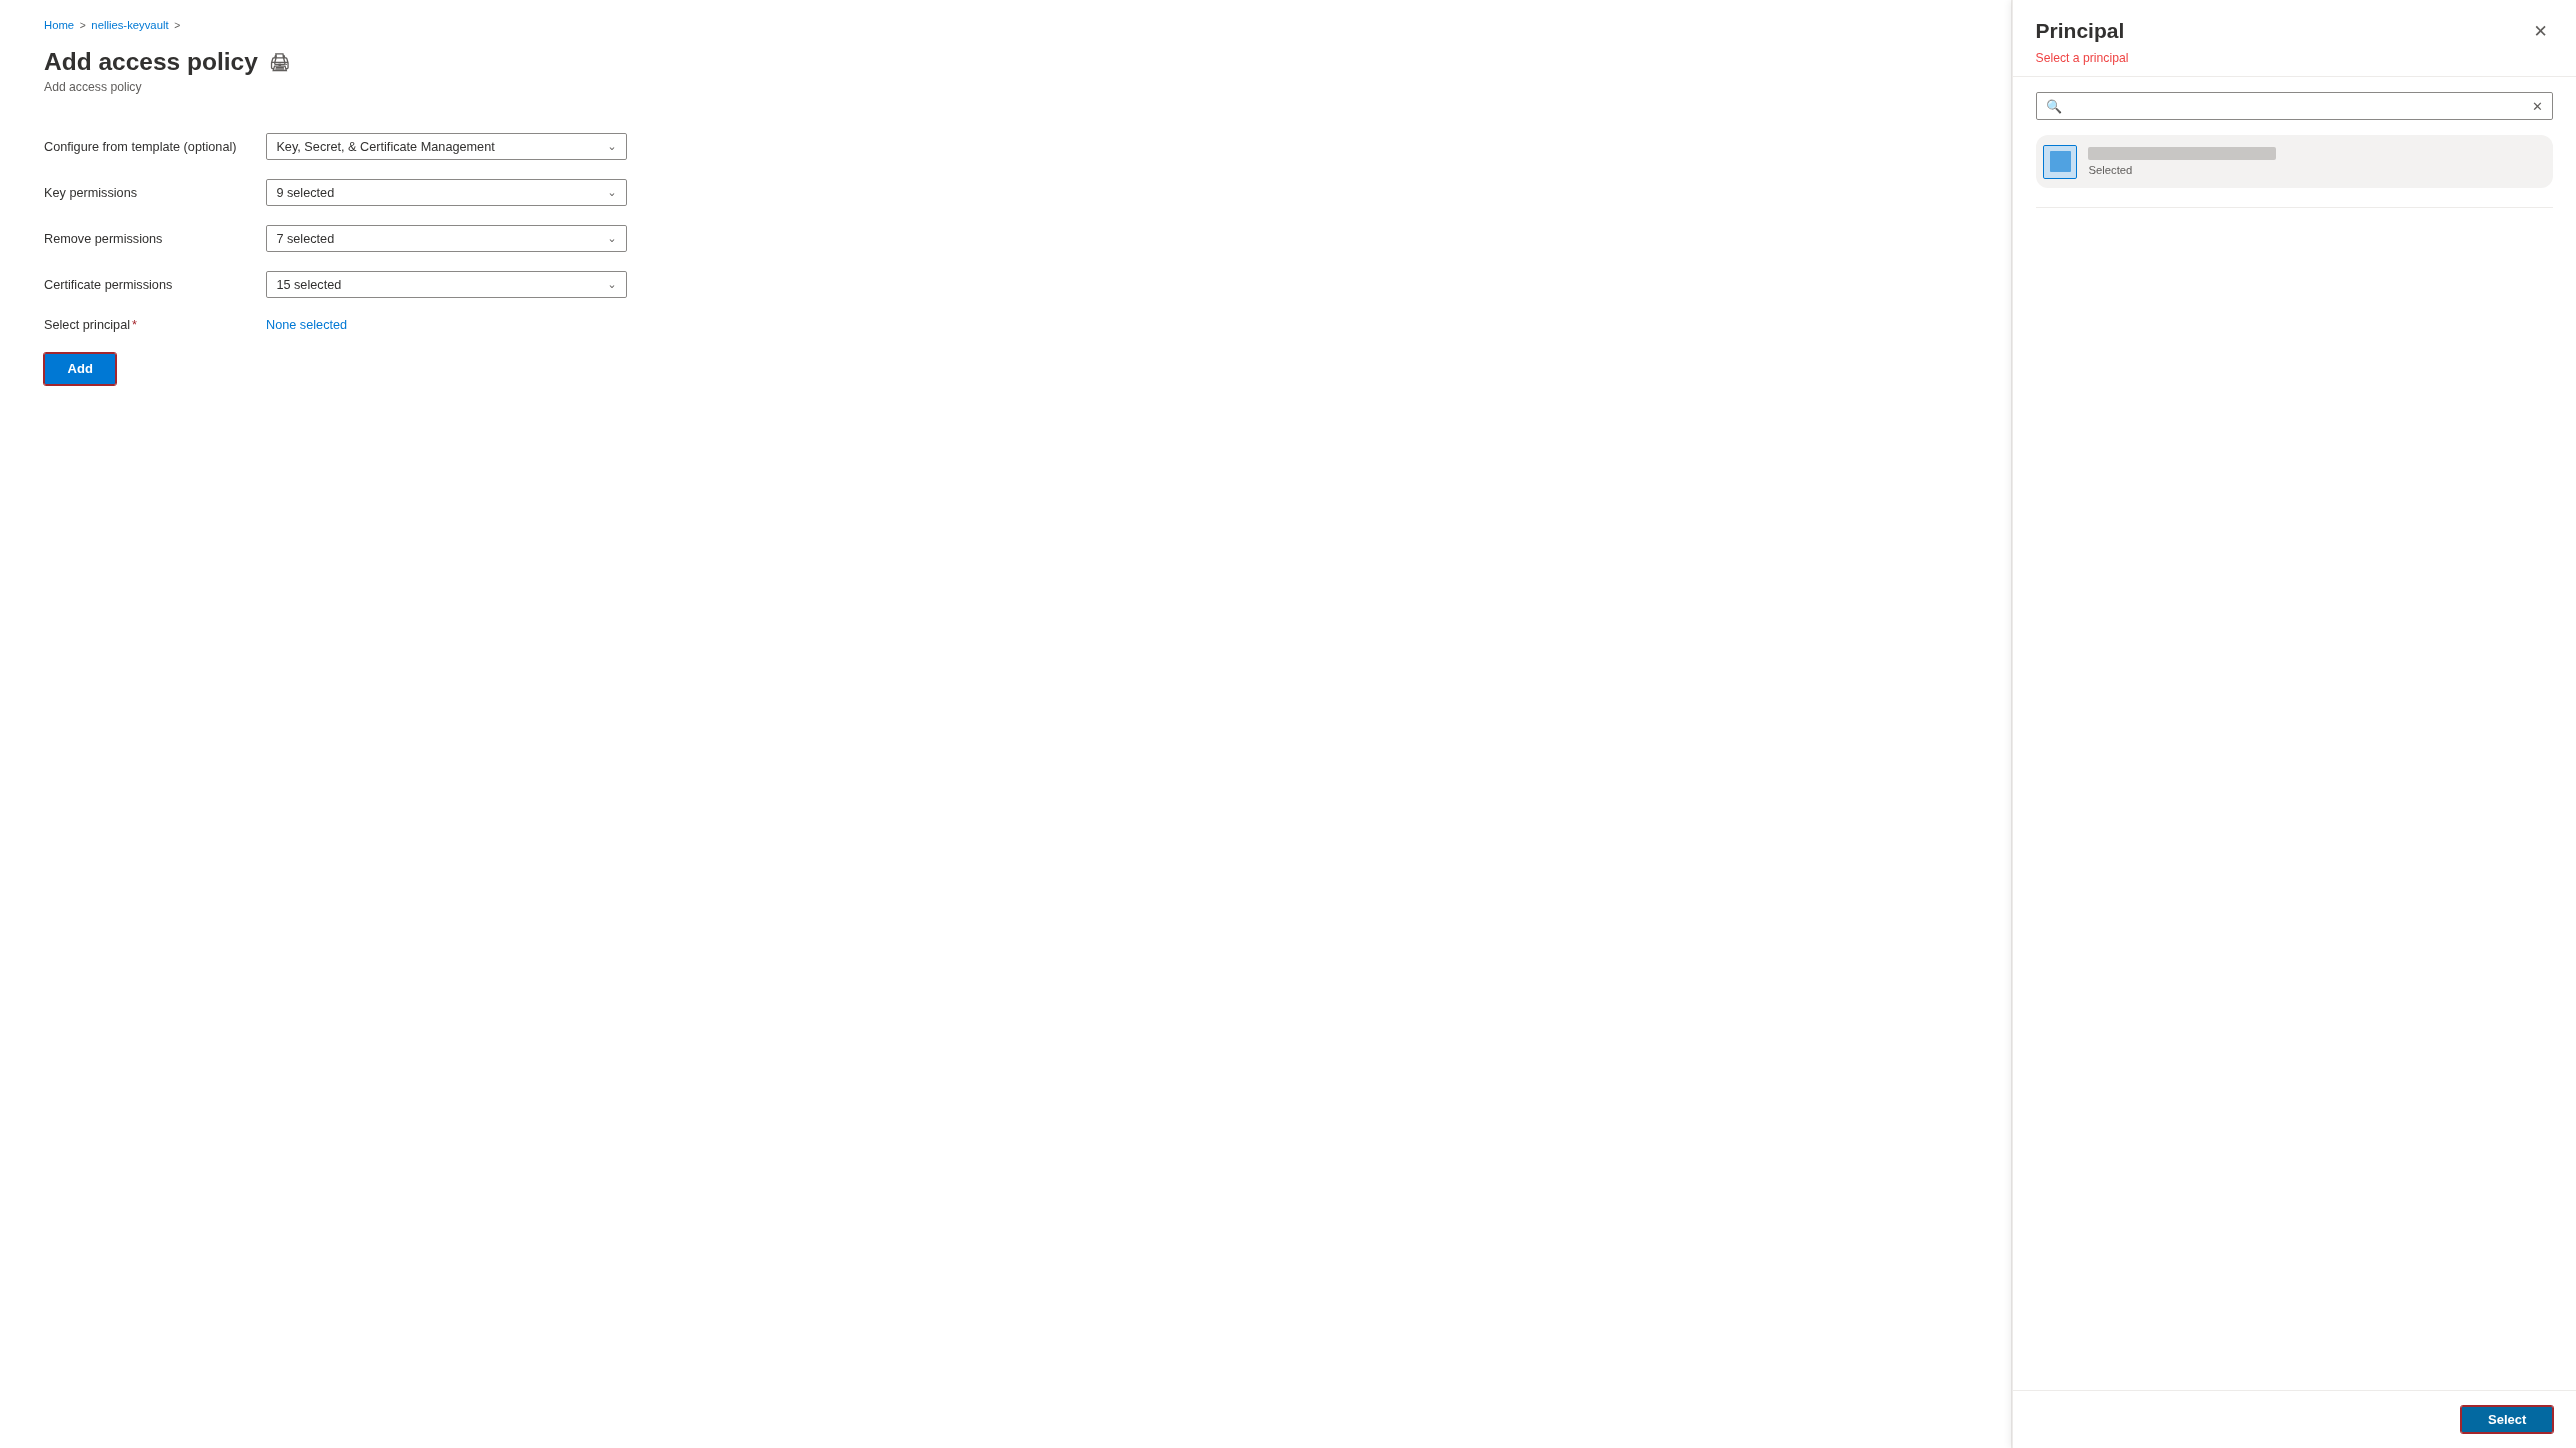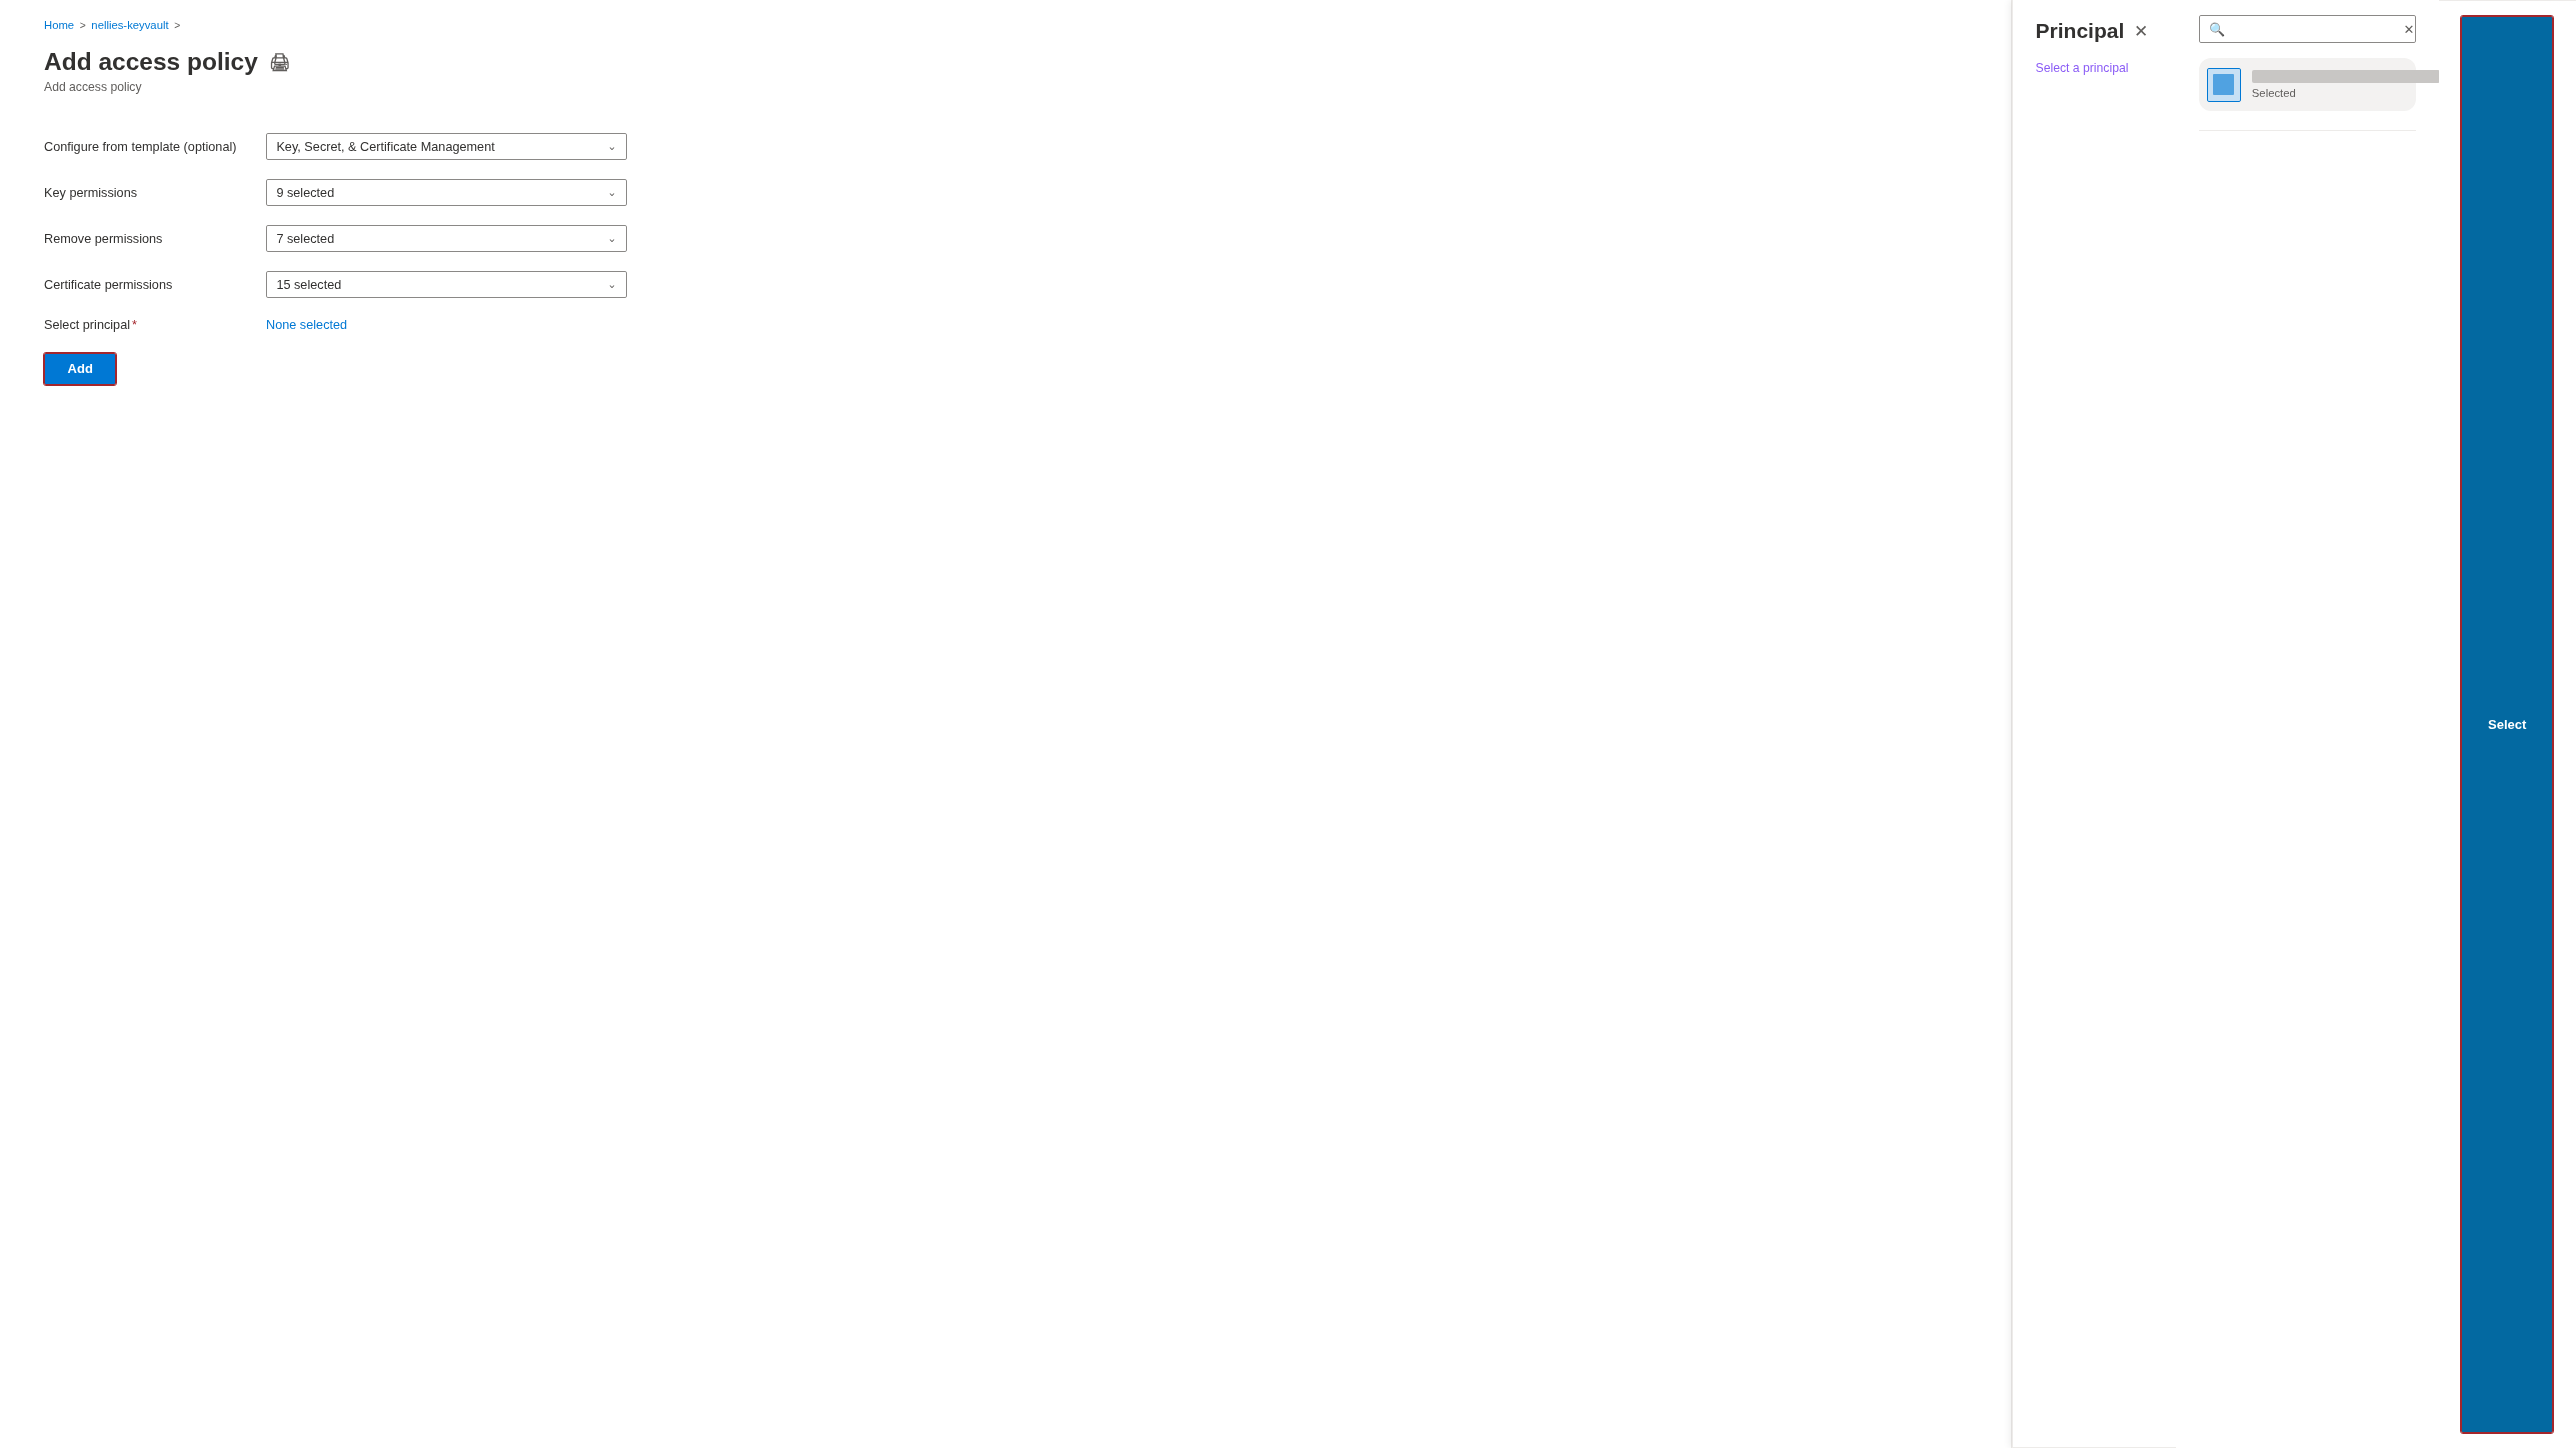--- a/index.html
+++ b/index.html
@@ -128,42 +128,42 @@
       cursor: pointer;
       margin-top: 11.3px;
       outline: 1.9px solid #a4262c;
       outline-offset: 0.9px;
     }
 
     
     .right-panel {
       width: 564px;
       display: flex;
-      flex-direction: row;
+      flex-direction: column;
       background: #fff;
       border-left: 0.9px solid #edebe9;
       box-shadow: -1.9px 0 7.5px rgba(0,0,0,0.08);
     }
 
     .panel-header {
       display: flex;
       align-items: flex-start;
       justify-content: space-between;
       padding: 19px 22.6px 11.3px;
       border-bottom: 0.9px solid #edebe9;
     }
     .panel-title {
       font-size: 21px;
       font-weight: 600;
       color: #323130;
     }
     .panel-subtitle {
       font-size: 12.2px;
-      color: #8b5cf6;
-      margin-top: 18px;
+      color: #ef4444;
+      margin-top: 8px;
     }
     .close-button {
       background: none;
       border: none;
       font-size: 17px;
       color: #605e5c;
       cursor: pointer;
       padding: 1.9px 5.6px;
       border-radius: 1.9px;
     }

